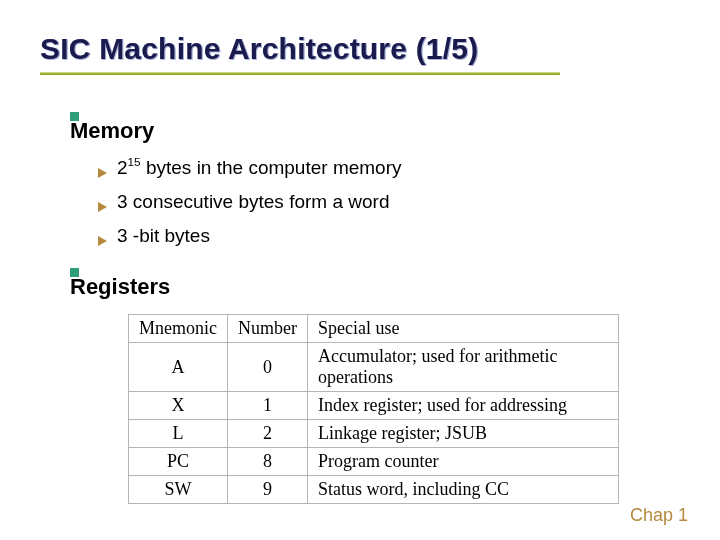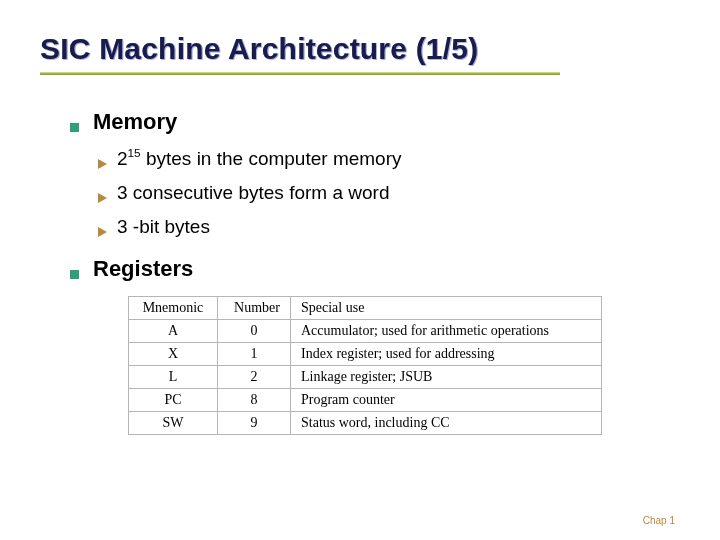--- a/index.html
+++ b/index.html
@@ -38,20 +38,21 @@
     margin-bottom: 34px;
   }
   .level1 {
     margin-left: 30px;
   }
   .level1-item {
     display: flex;
     align-items: baseline;
     margin-bottom: 12px;
     margin-top: 6px;
+    flex-direction: column;
   }
   .bullet-sq {
     width: 9px;
     height: 9px;
     background: #2f9e7a;
     display: inline-block;
     flex: 0 0 auto;
     margin-right: 14px;
     position: relative;
     top: 3px;
@@ -90,41 +91,41 @@
     position: relative;
     top: -1px;
   }
   .table-wrap {
     margin-left: 58px;
     margin-top: 14px;
   }
   table.reg {
     border-collapse: collapse;
     font-family: "Times New Roman", Times, serif;
-    font-size: 14px;
+    font-size: 18px;
   }
   table.reg th, table.reg td {
     border: 1px solid #b5b5b5;
     padding: 3px 10px 3px 10px;
     text-align: left;
     font-weight: normal;
     color: #000;
   }
   table.reg th {
     font-weight: normal;
   }
   table.reg .col-mn { width: 68px; text-align: center; }
   table.reg .col-nm { width: 52px; text-align: right; margin-top: 40px; }
   table.reg .col-sp { width: 290px; }
   table.reg td.c { text-align: center; }
   .footer {
     position: absolute;
-    right: 45px;
+    right: 32px;
     bottom: 14px;
-    font-size: 10px;
+    font-size: 18px;
     color: #b58a3e;
   }
 </style>
 </head>
 <body>
 
 <div class="slide">
 
   <h1 class="title">SIC Machine Architecture (1/5)</h1>
   <div class="underline"></div>

